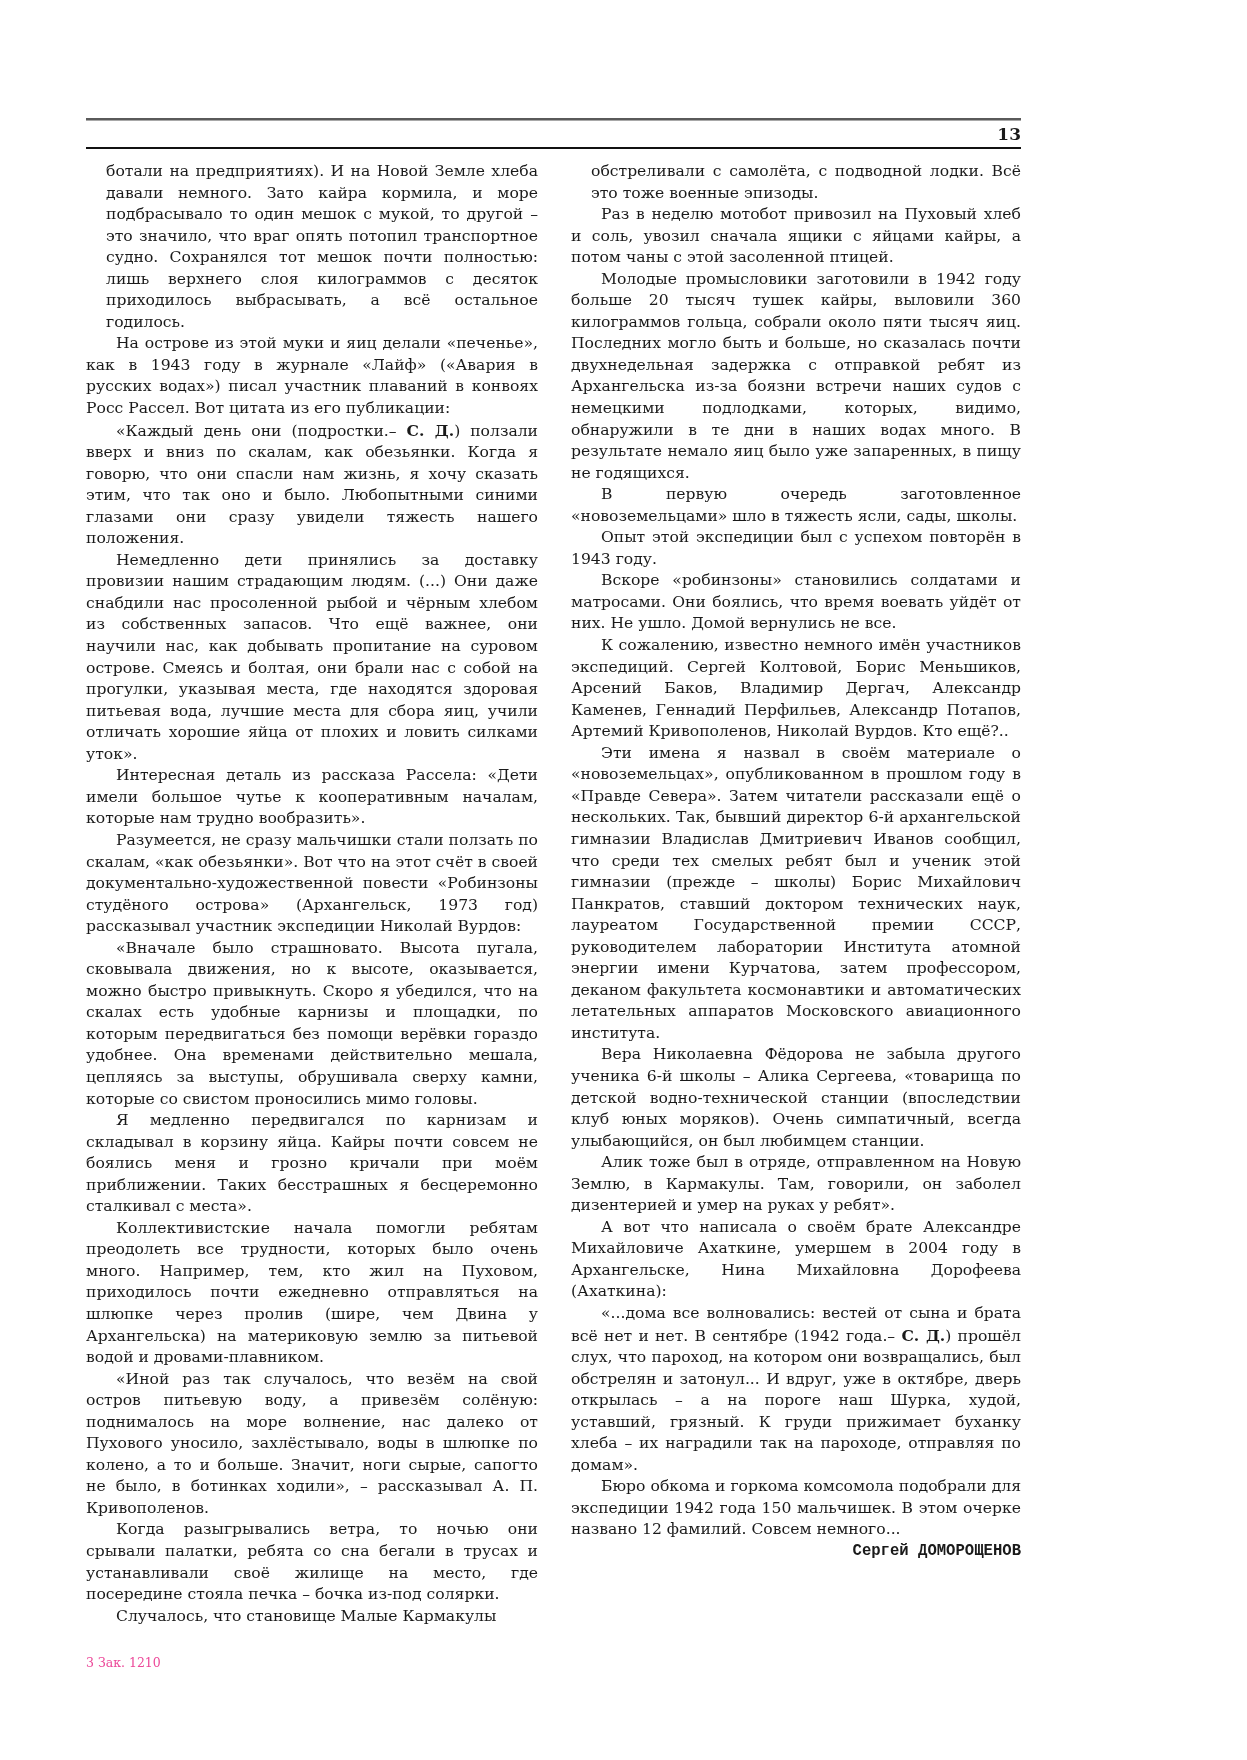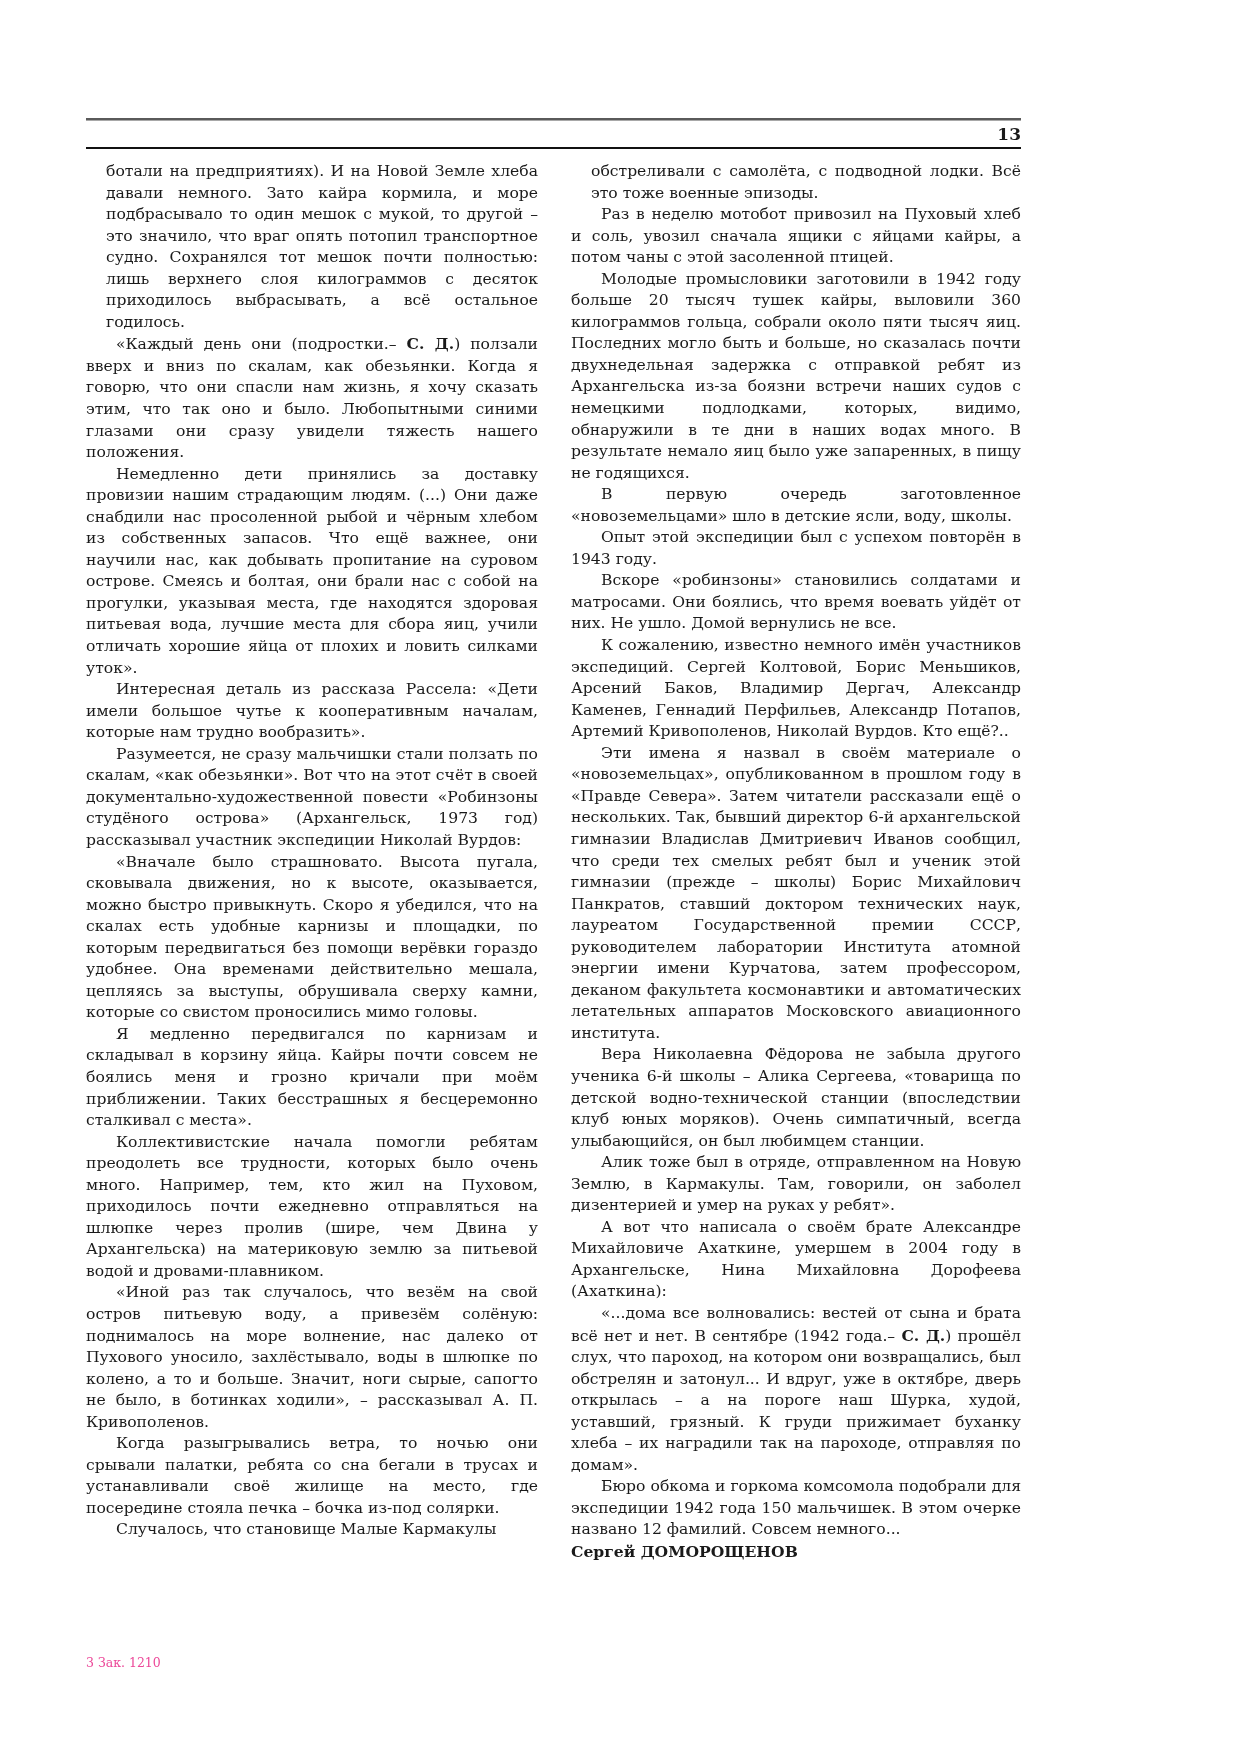--- a/index.html
+++ b/index.html
@@ -6,49 +6,50 @@
     body { width: 1247px; height: 1760px; position: relative; overflow: hidden; color: #1a1a1a; font-family: "DejaVu Serif", "Liberation Serif", serif; }
     .rule-top { position: absolute; left: 86px; top: 118px; width: 935px; height: 2px; background: #5a5a5a; border-bottom: 1px solid #a8a8a8; }
     .rule-bottom { position: absolute; left: 86px; top: 147px; width: 935px; height: 2px; background: #111111; }
     .page-number { position: absolute; right: 226px; top: 123px; font-size: 17px; font-weight: bold; line-height: 22px; }
     .column { position: absolute; top: 161px; font-size: 15.6px; line-height: 21.55px; text-align: justify; hyphens: manual; }
     .col-left { left: 86px; width: 452px; }
     .col-right { left: 571px; width: 450px; }
     .column p { margin: 0; text-indent: 30px; }
     .column p.first { text-indent: 0; margin-left: 20px; }
     .column p .b { font-weight: bold; }
-    .signature { text-align: left; font-weight: bold; text-indent: 0 !important; }
+    .signature { text-align: right; font-weight: bold; text-indent: 0 !important; font-family: Liberation Mono, monospace; }
     .footer-note { position: absolute; left: 86px; top: 1655px; font-size: 12.5px; line-height: 16px; color: #ec4899; }
   </style>
 </head>
 <body>
 
 <div class="rule-top"></div>
 <div class="page-number">13</div>
 <div class="rule-bottom"></div>
 
 <div class="column col-left">
   <p class="first">ботали на предприятиях). И на Новой Земле хлеба давали немного. Зато кайра кормила, и море подбрасывало то один мешок с мукой, то другой – это значило, что враг опять потопил транспортное судно. Сохранялся тот мешок почти полностью: лишь верхнего слоя килограммов с десяток приходилось выбрасывать, а всё остальное годилось.</p>
+  <p>На острове из этой муки и яиц делали «печенье», как в 1943 году в журнале «Лайф» («Авария в русских водах») писал участник плаваний в конвоях Росс Рассел. Вот цитата из его публикации:</p>
   <p><span>«Каждый день они (подростки.– </span><span class="b">С. Д.</span><span>) ползали вверх и вниз по скалам, как обезьянки. Когда я говорю, что они спасли нам жизнь, я хочу сказать этим, что так оно и было. Любопытными синими глазами они сразу увидели тяжесть нашего положения.</span></p>
   <p>Немедленно дети принялись за доставку провизии нашим страдающим людям. (...) Они даже снабдили нас просоленной рыбой и чёрным хлебом из собственных запасов. Что ещё важнее, они научили нас, как добывать пропитание на суровом острове. Смеясь и болтая, они брали нас с собой на прогулки, указывая места, где находятся здоровая питьевая вода, лучшие места для сбора яиц, учили отличать хорошие яйца от плохих и ловить силками уток».</p>
   <p>Интересная деталь из рассказа Рассела: «Дети имели большое чутье к кооперативным началам, которые нам трудно вообразить».</p>
   <p>Разумеется, не сразу мальчишки стали ползать по скалам, «как обезьянки». Вот что на этот счёт в своей документально-художественной повести «Робинзоны студёного острова» (Архангельск, 1973 год) рассказывал участник экспедиции Николай Вурдов:</p>
   <p>«Вначале было страшновато. Высота пугала, сковывала движения, но к высоте, оказывается, можно быстро привыкнуть. Скоро я убедился, что на скалах есть удобные карнизы и площадки, по которым передвигаться без помощи верёвки гораздо удобнее. Она временами действительно мешала, цепляясь за выступы, обрушивала сверху камни, которые со свистом проносились мимо головы.</p>
   <p>Я медленно передвигался по карнизам и складывал в корзину яйца. Кайры почти совсем не боялись меня и грозно кричали при моём приближении. Таких бесстрашных я бесцеремонно сталкивал с места».</p>
   <p>Коллективистские начала помогли ребятам преодолеть все трудности, которых было очень много. Например, тем, кто жил на Пуховом, приходилось почти ежедневно отправляться на шлюпке через пролив (шире, чем Двина у Архангельска) на материковую землю за питьевой водой и дровами-плавником.</p>
   <p>«Иной раз так случалось, что везём на свой остров питьевую воду, а привезём солёную: поднималось на море волнение, нас далеко от Пухового уносило, захлёстывало, воды в шлюпке по колено, а то и больше. Значит, ноги сырые, сапогто не было, в ботинках ходили», – рассказывал А. П. Кривополенов.</p>
   <p>Когда разыгрывались ветра, то ночью они срывали палатки, ребята со сна бегали в трусах и устанавливали своё жилище на место, где посередине стояла печка – бочка из-под солярки.</p>
   <p>Случалось, что становище Малые Кармакулы</p>
 </div>
 
 <div class="column col-right">
   <p class="first">обстреливали с самолёта, с подводной лодки. Всё это тоже военные эпизоды.</p>
   <p>Раз в неделю мотобот привозил на Пуховый хлеб и соль, увозил сначала ящики с яйцами кайры, а потом чаны с этой засоленной птицей.</p>
   <p>Молодые промысловики заготовили в 1942 году больше 20 тысяч тушек кайры, выловили 360 килограммов гольца, собрали около пяти тысяч яиц. Последних могло быть и больше, но сказалась почти двухнедельная задержка с отправкой ребят из Архангельска из-за боязни встречи наших судов с немецкими подлодками, которых, видимо, обнаружили в те дни в наших водах много. В результате немало яиц было уже запаренных, в пищу не годящихся.</p>
-  <p>В первую очередь заготовленное «новоземельцами» шло в детские ясли, воду, школы.</p>
+  <p>В первую очередь заготовленное «новоземельцами» шло в тяжесть ясли, сады, школы.</p>
   <p>Опыт этой экспедиции был с успехом повторён в 1943 году.</p>
   <p>Вскоре «робинзоны» становились солдатами и матросами. Они боялись, что время воевать уйдёт от них. Не ушло. Домой вернулись не все.</p>
   <p>К сожалению, известно немного имён участников экспедиций. Сергей Колтовой, Борис Меньшиков, Арсений Баков, Владимир Дергач, Александр Каменев, Геннадий Перфильев, Александр Потапов, Артемий Кривополенов, Николай Вурдов. Кто ещё?..</p>
   <p>Эти имена я назвал в своём материале о «новоземельцах», опубликованном в прошлом году в «Правде Севера». Затем читатели рассказали ещё о нескольких. Так, бывший директор 6-й архангельской гимназии Владислав Дмитриевич Иванов сообщил, что среди тех смелых ребят был и ученик этой гимназии (прежде – школы) Борис Михайлович Панкратов, ставший доктором технических наук, лауреатом Государственной премии СССР, руководителем лаборатории Института атомной энергии имени Курчатова, затем профессором, деканом факультета космонавтики и автоматических летательных аппаратов Московского авиационного института.</p>
   <p>Вера Николаевна Фёдорова не забыла другого ученика 6-й школы – Алика Сергеева, «товарища по детской водно-технической станции (впоследствии клуб юных моряков). Очень симпатичный, всегда улыбающийся, он был любимцем станции.</p>
   <p>Алик тоже был в отряде, отправленном на Новую Землю, в Кармакулы. Там, говорили, он заболел дизентерией и умер на руках у ребят».</p>
   <p>А вот что написала о своём брате Александре Михайловиче Ахаткине, умершем в 2004 году в Архангельске, Нина Михайловна Дорофеева (Ахаткина):</p>
   <p><span>«...дома все волновались: вестей от сына и брата всё нет и нет. В сентябре (1942 года.– </span><span class="b">С. Д.</span><span>) прошёл слух, что пароход, на котором они возвращались, был обстрелян и затонул... И вдруг, уже в октябре, дверь открылась – а на пороге наш Шурка, худой, уставший, грязный. К груди прижимает буханку хлеба – их наградили так на пароходе, отправляя по домам».</span></p>
   <p>Бюро обкома и горкома комсомола подобрали для экспедиции 1942 года 150 мальчишек. В этом очерке названо 12 фамилий. Совсем немного...</p>
   <p class="signature">Сергей ДОМОРОЩЕНОВ</p>

